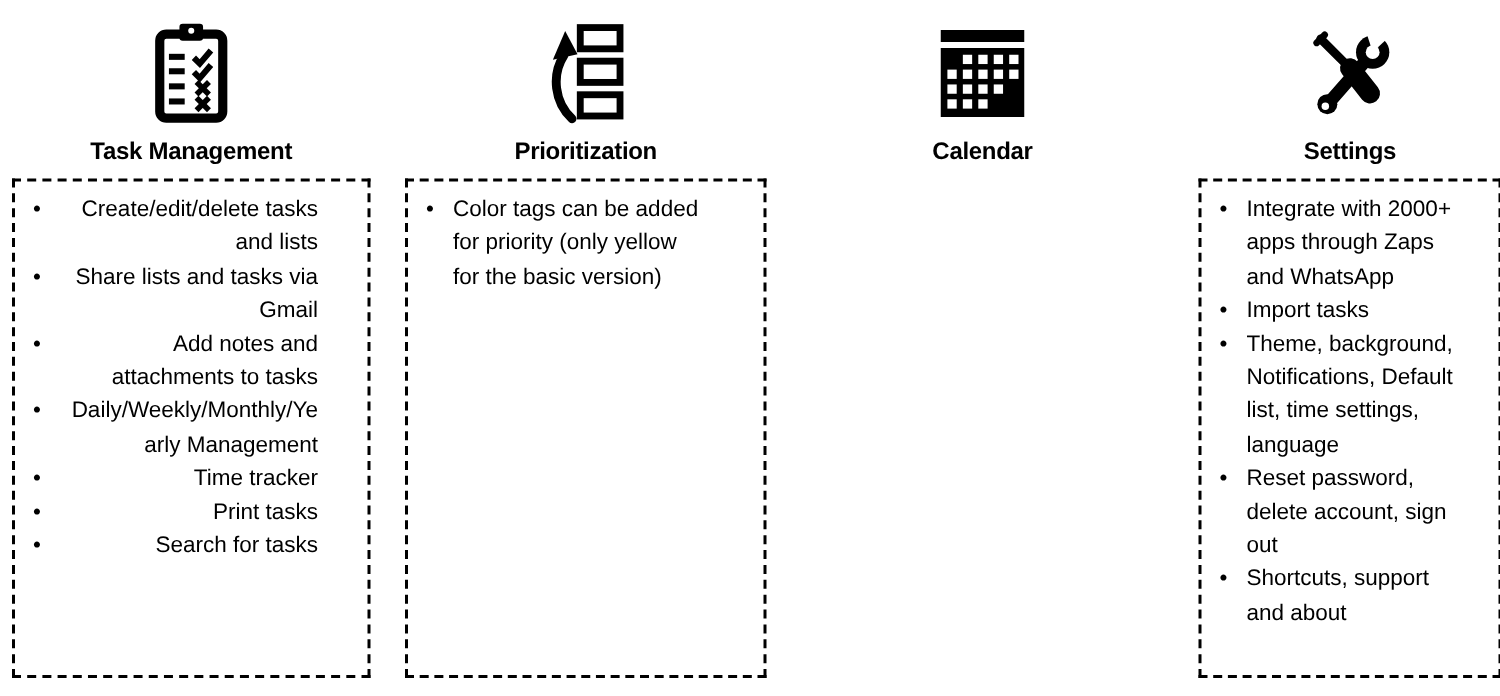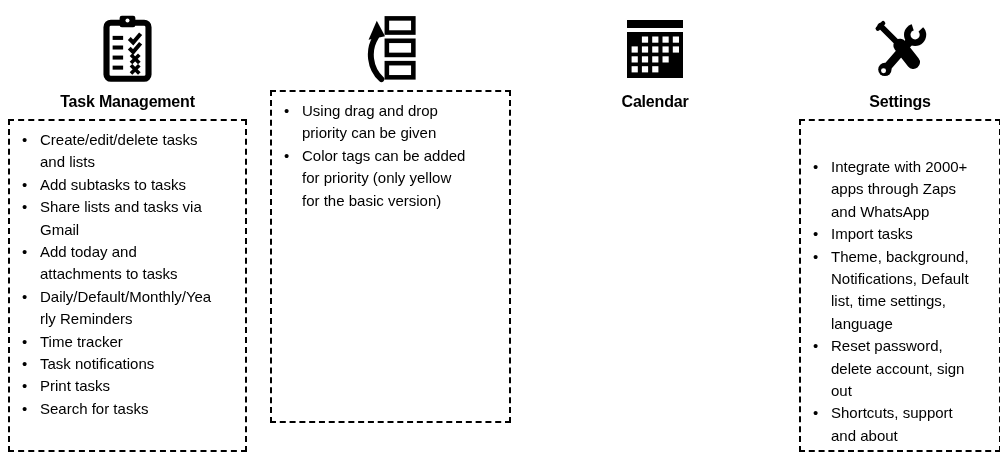--- a/index.html
+++ b/index.html
@@ -44,24 +44,24 @@
     padding-left:18px;
     font-size:15px;
     line-height:22.4px;
     overflow-wrap:break-word;
   }
   .feature-list li::before{
     content:"\2022";
     position:absolute;left:0;top:0;
   }
   
-  .column:nth-child(1) .feature-list{padding-right:33px;}
+  .column:nth-child(1) .feature-list{padding-right:33px;text-align:right;}
   .column:nth-child(2) .feature-list{padding-right:39px;}
   .column:nth-child(3) .feature-list{padding-right:40px;}
-  .column:nth-child(4) .feature-list{padding-right:30px;margin-top:27px;}
+  .column:nth-child(4) .feature-list{padding-right:30px;}
   svg{display:block;}
 </style>
 </head>
 <body>
 
 <div class="board">
 
   <div class="column">
     <div class="icon-wrap">
       <svg width="53" height="70" viewBox="0 0 60 80" aria-hidden="true">
@@ -77,45 +77,43 @@
         <line x1="34" y1="46.5" x2="43.5" y2="56" stroke="#000" stroke-width="4.2"></line>
         <line x1="43.5" y1="46.5" x2="34" y2="56" stroke="#000" stroke-width="4.2"></line>
         <line x1="34" y1="58.5" x2="43.5" y2="68" stroke="#000" stroke-width="4.2"></line>
         <line x1="43.5" y1="58.5" x2="34" y2="68" stroke="#000" stroke-width="4.2"></line>
       </svg>
     </div>
     <div class="column-title">Task Management</div>
     <div class="feature-box">
       <ul class="feature-list">
           <li>Create/edit/delete tasks and lists</li>
-          <li>Add subtasks to tasks</li>
           <li>Share lists and tasks via Gmail</li>
-          <li>Add today and attachments to tasks</li>
-          <li>Daily/Default/Monthly/Yearly Reminders</li>
+          <li>Add notes and attachments to tasks</li>
+          <li>Daily/Weekly/Monthly/Yearly Management</li>
           <li>Time tracker</li>
-          <li>Task notifications</li>
           <li>Print tasks</li>
           <li>Search for tasks</li>
         </ul>
     </div>
   </div>
 
   <div class="column">
     <div class="icon-wrap">
       <svg width="53" height="68" viewBox="0 0 58 74" aria-hidden="true">
         <rect x="25" y="3.5" width="29" height="15.5" fill="none" stroke="#000" stroke-width="5"></rect>
         <rect x="25" y="28" width="29" height="15.5" fill="none" stroke="#000" stroke-width="5"></rect>
         <rect x="25" y="52.5" width="29" height="15.5" fill="none" stroke="#000" stroke-width="5"></rect>
         <path d="M19 70 C6 58 4 38 13 24" fill="none" stroke="#000" stroke-width="6.5" stroke-linecap="round"></path>
         <polygon points="5,27 14,6 23,23" fill="#000"></polygon>
       </svg>
     </div>
+    <div class="column-title">Prioritization</div>
     <div class="feature-box">
       <ul class="feature-list">
-          <li>Using drag and drop priority can be given</li>
           <li>Color tags can be added for priority (only yellow for the basic version)</li>
         </ul>
     </div>
   </div>
 
   <div class="column">
     <div class="icon-wrap">
       <svg width="56" height="58" viewBox="0 0 56 58" aria-hidden="true">
         <rect x="0" y="0" width="56" height="8" fill="#000"></rect>
         <rect x="0" y="12" width="56" height="46" fill="#000"></rect>

